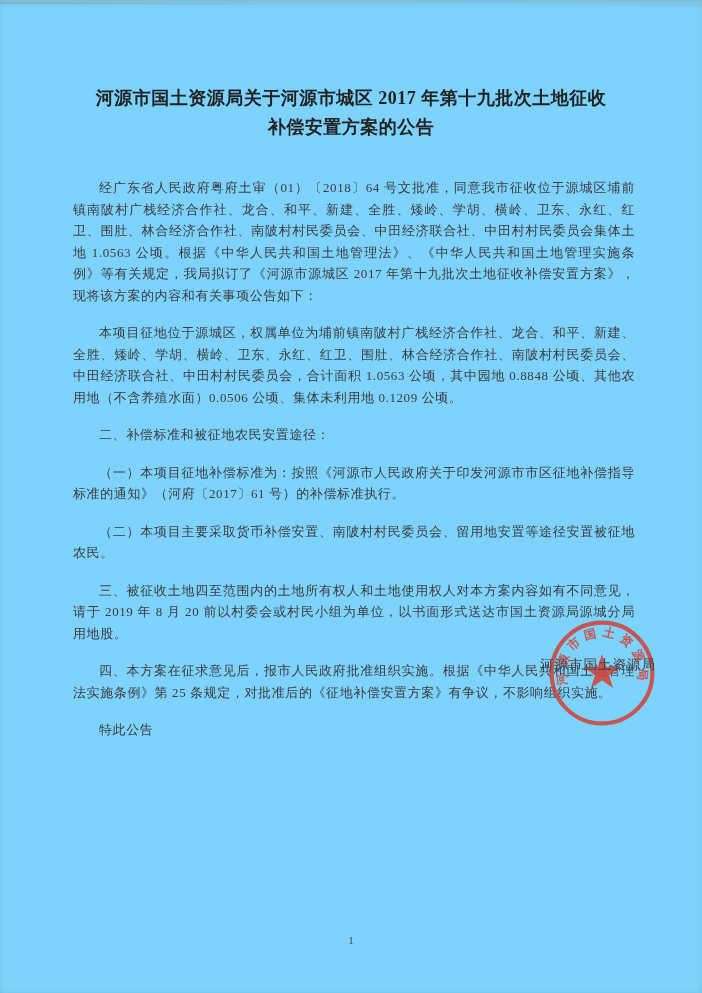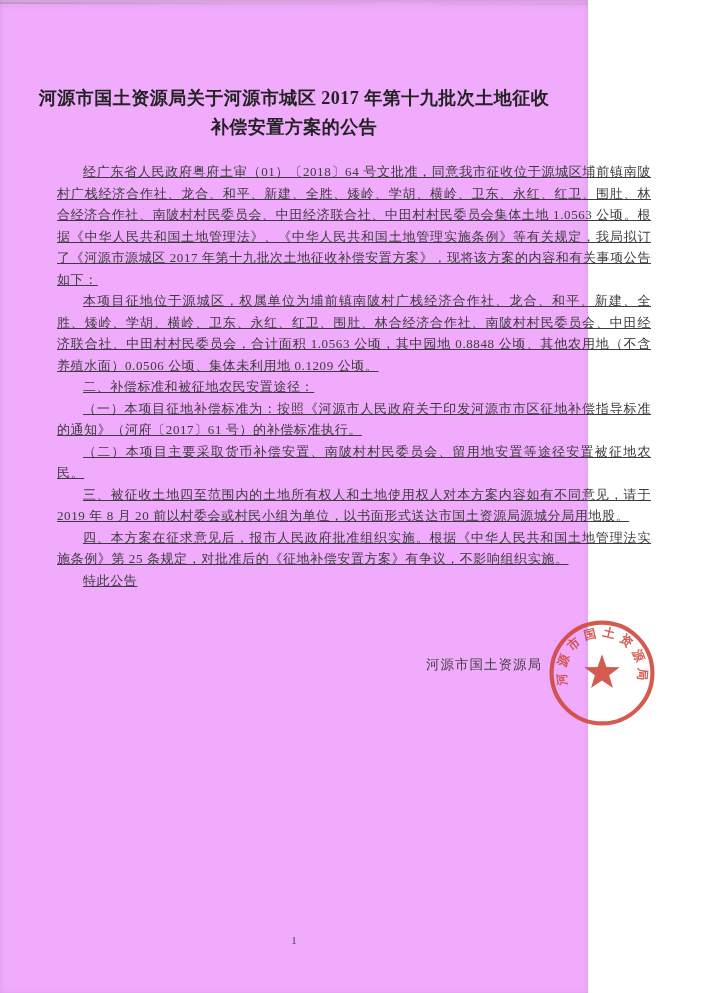--- a/index.html
+++ b/index.html
@@ -7,23 +7,23 @@
     padding: 0;
     width: 702px;
     height: 993px;
     overflow: hidden;
     background: #ffffff;
     font-family: "Liberation Serif", "DejaVu Serif", serif;
   }
   .page {
     position: absolute;
     inset: 0;
-    width: 588px;
+    width: 702px;
     height: 993px;
-    background: #f0abfc;
+    background: #7dd3fc;
     box-shadow:
       inset 0 7px 9px -6px rgba(90,90,85,0.25),
       inset 5px 0 7px -6px rgba(120,120,115,0.18),
       inset -5px 0 7px -6px rgba(120,120,115,0.14),
       inset 0 -5px 7px -6px rgba(120,120,115,0.12);
   }
   .scan-edge-top {
     position: absolute;
     top: 2px; left: 0;
     width: 100%; height: 2px;
@@ -52,23 +52,22 @@
     top: 161px;
     left: 57px;
     width: 594px;
     font-size: 13px;
     line-height: 21.5px;
     letter-spacing: 0.6px;
     color: #3c3c3c;
     text-align: justify;
   }
   .doc-body p {
-    margin: 0;
+    margin: 16px;
     text-indent: 2em;
-    text-decoration: underline;
   }
   .closing {
     text-indent: 2em;
     margin: 0;
   }
   .signature-block {
     position: absolute;
     top: 651px;
     right: 46px;
     text-align: right;

